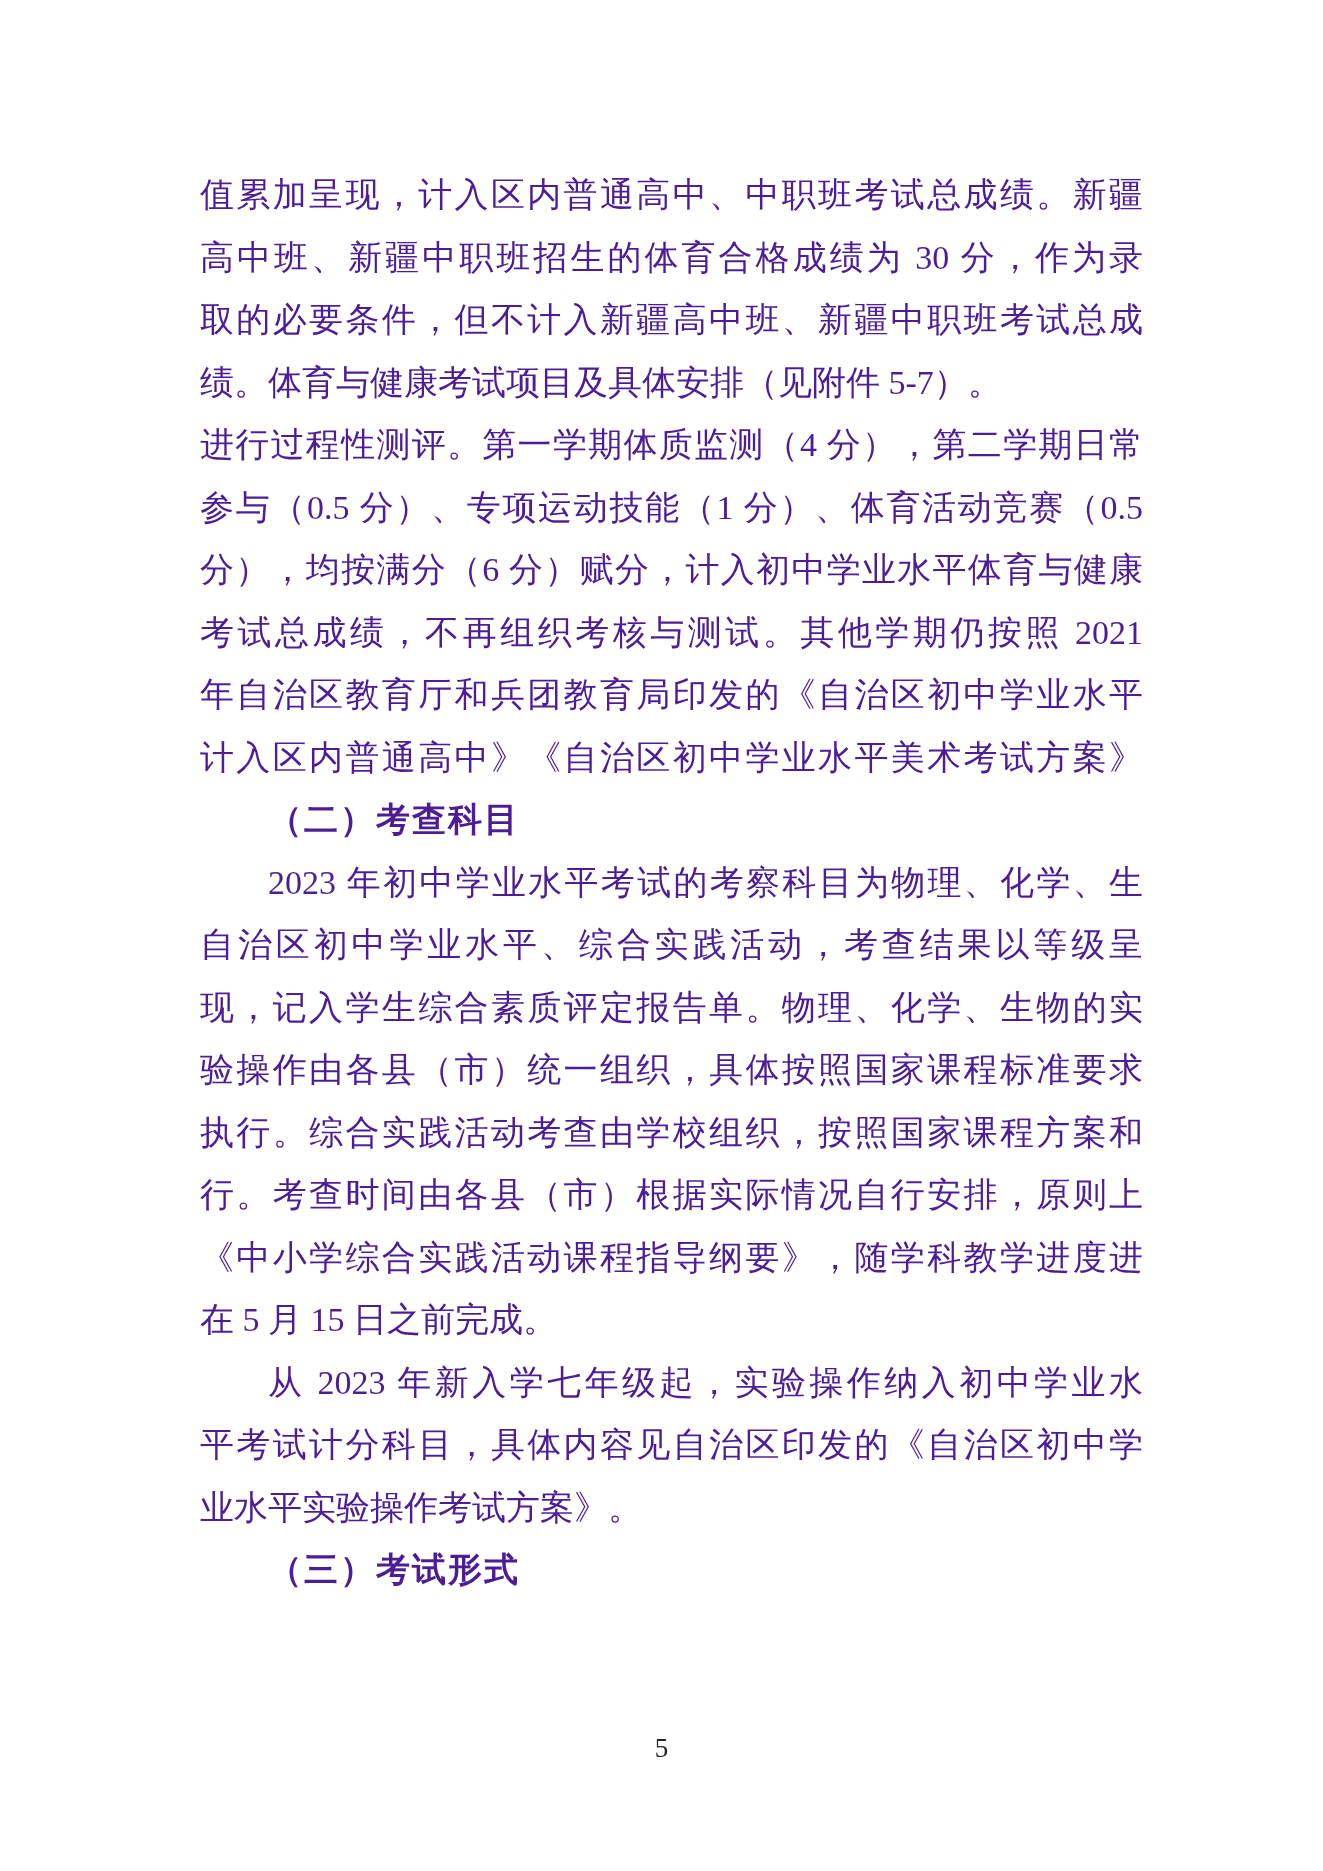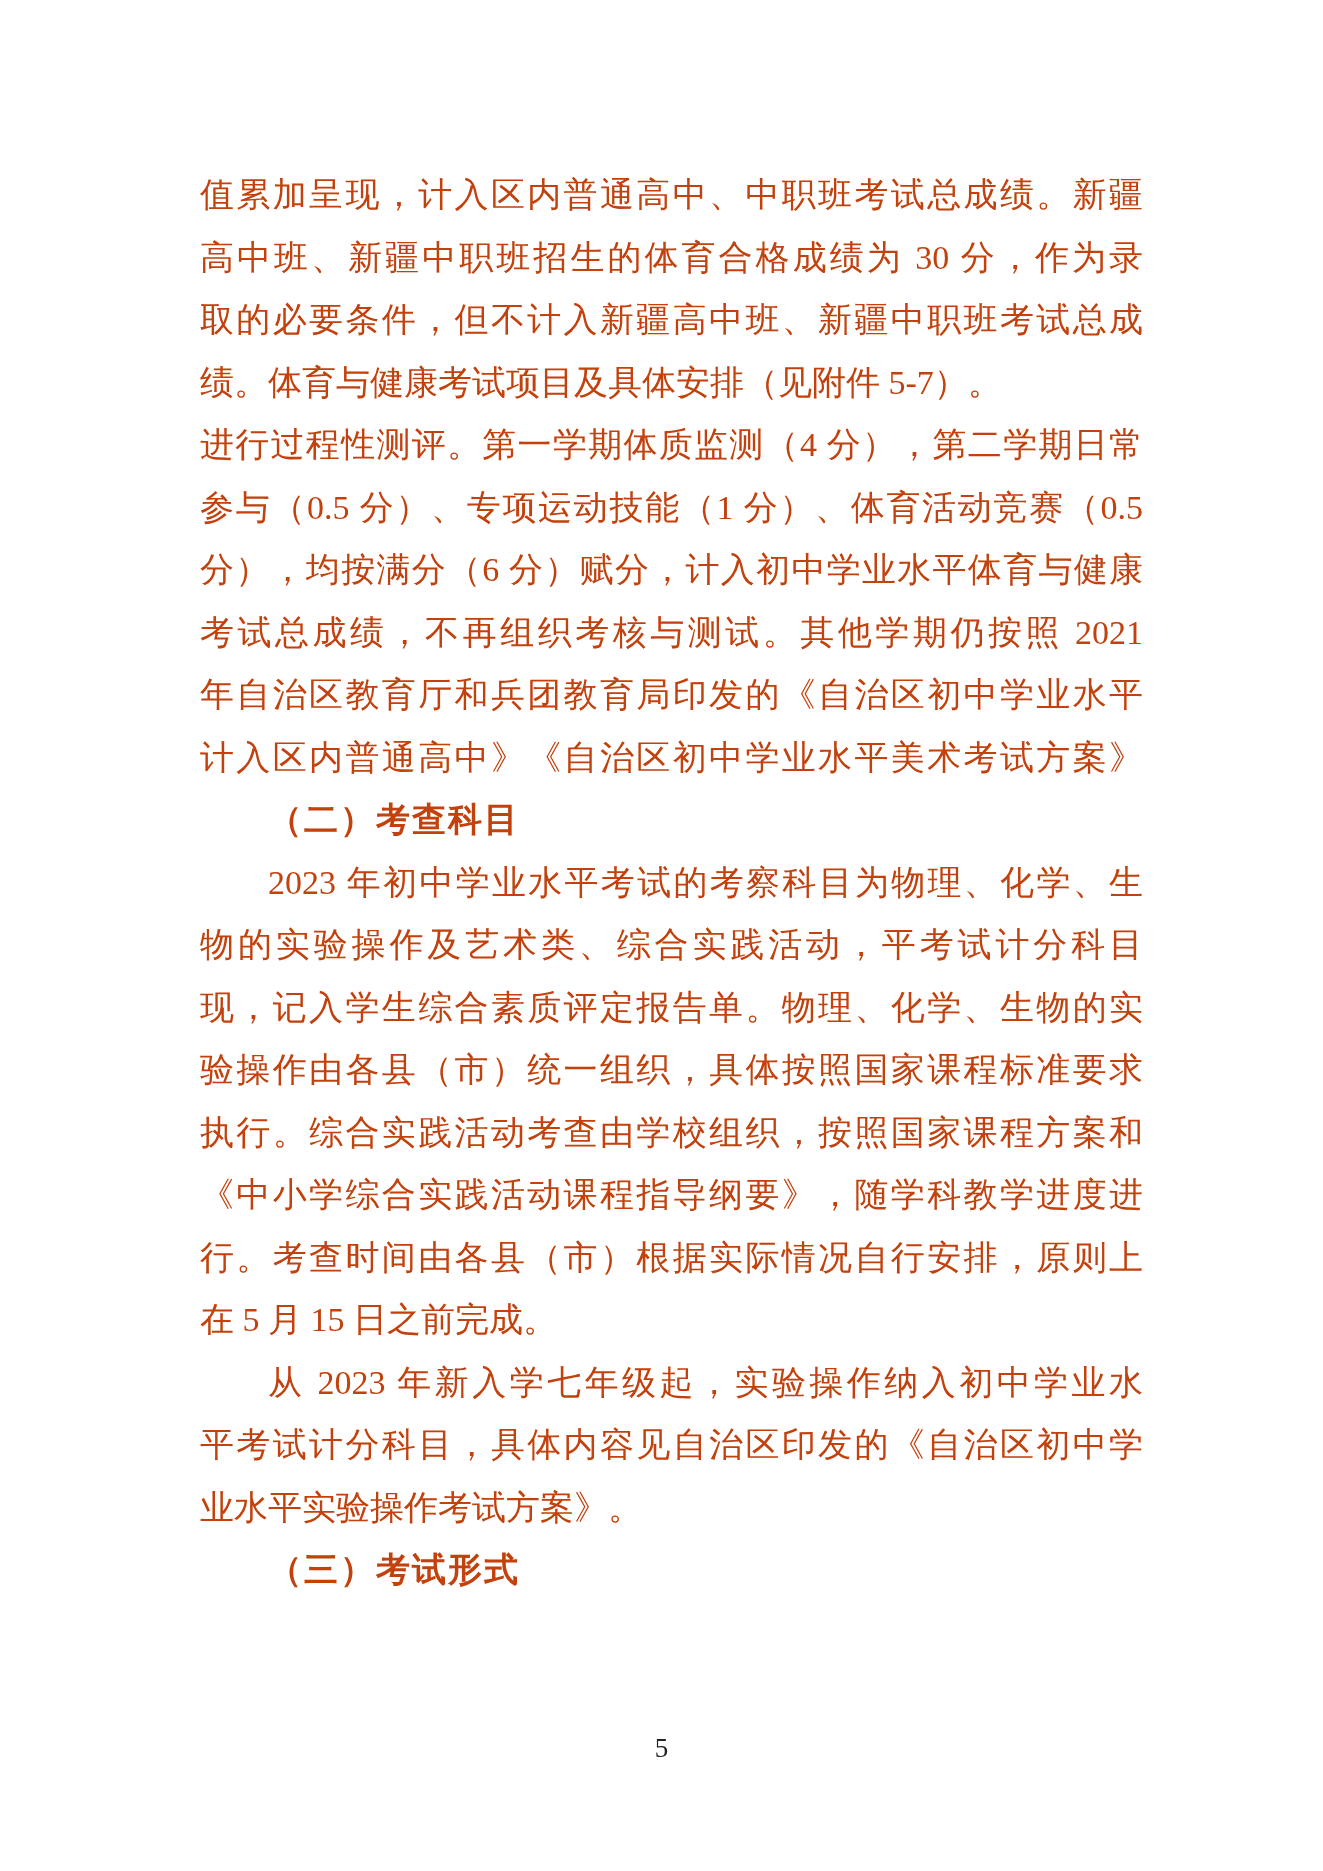--- a/index.html
+++ b/index.html
@@ -21,21 +21,21 @@
     left: 200px;
     top: 164px;
     width: 943px;
   }
   .line {
     font-size: 34px;
     line-height: 62.5px;
     height: 62.5px;
     text-align: justify;
     text-justify: inter-character;
-    color: #c2410c;
+    color: #4c1d95;
   }
   
   .line.full {
     text-align-last: justify;
   }
   
   .line.end {
     text-align: left;
     text-align-last: left;
     white-space: nowrap;
@@ -72,26 +72,26 @@
     <div class="line full">取的必要条件，但不计入新疆高中班、新疆中职班考试总成</div>
     <div class="line end">绩。体育与健康考试项目及具体安排（见附件 5-7）。</div>
     <div class="line full">进行过程性测评。第一学期体质监测（4 分），第二学期日常</div>
     <div class="line full">参与（0.5 分）、专项运动技能（1 分）、体育活动竞赛（0.5</div>
     <div class="line full">分），均按满分（6 分）赋分，计入初中学业水平体育与健康</div>
     <div class="line full">考试总成绩，不再组织考核与测试。其他学期仍按照 2021</div>
     <div class="line full">年自治区教育厅和兵团教育局印发的《自治区初中学业水平</div>
     <div class="line full">计入区内普通高中》《自治区初中学业水平美术考试方案》</div>
     <div class="line heading">（二）考查科目</div>
     <div class="line full indent">2023 年初中学业水平考试的考察科目为物理、化学、生</div>
-    <div class="line full">物的实验操作及艺术类、综合实践活动，平考试计分科目</div>
+    <div class="line full">自治区初中学业水平、综合实践活动，考查结果以等级呈</div>
     <div class="line full">现，记入学生综合素质评定报告单。物理、化学、生物的实</div>
     <div class="line full">验操作由各县（市）统一组织，具体按照国家课程标准要求</div>
     <div class="line full">执行。综合实践活动考查由学校组织，按照国家课程方案和</div>
+    <div class="line full">行。考查时间由各县（市）根据实际情况自行安排，原则上</div>
     <div class="line full">《中小学综合实践活动课程指导纲要》，随学科教学进度进</div>
-    <div class="line full">行。考查时间由各县（市）根据实际情况自行安排，原则上</div>
     <div class="line end">在 5 月 15 日之前完成。</div>
     <div class="line full indent">从 2023 年新入学七年级起，实验操作纳入初中学业水</div>
     <div class="line full">平考试计分科目，具体内容见自治区印发的《自治区初中学</div>
     <div class="line end">业水平实验操作考试方案》。</div>
     <div class="line heading">（三）考试形式</div>
   </div>
   <div class="pagenum">5</div>
 </div>
 
 </body></html>

